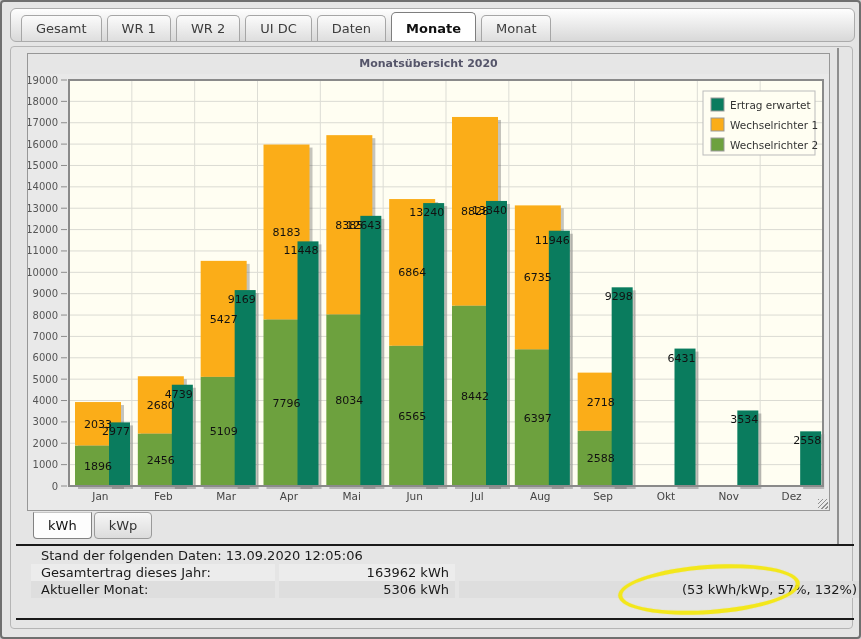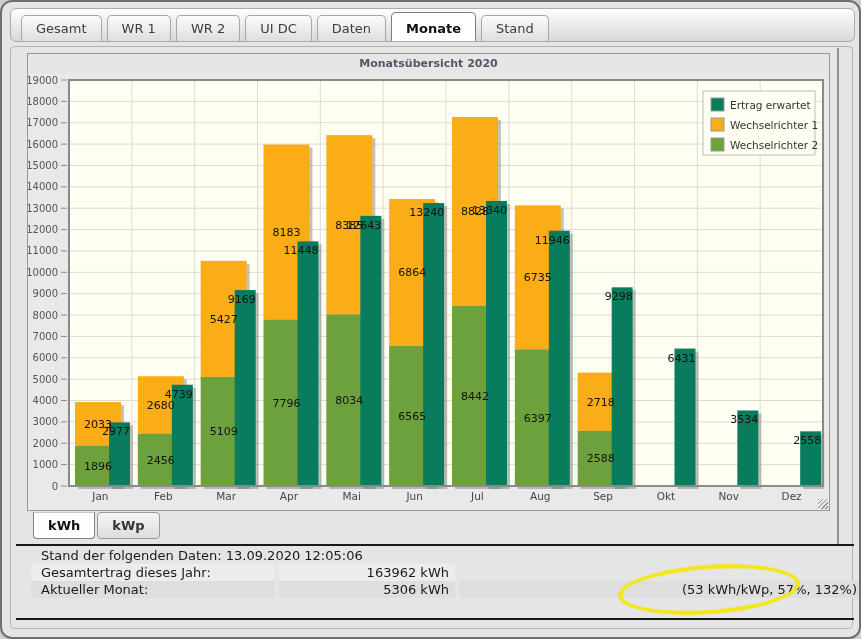--- a/index.html
+++ b/index.html
@@ -1,19 +1,19 @@
 <!DOCTYPE html>
 <html><head>
 <meta charset="utf-8">
 <style>
   html,body{margin:0;padding:0;background:#cfcfcf;}
   *{box-sizing:border-box;}
   body{font-family:"DejaVu Sans","Liberation Sans",sans-serif;}
   .window{position:relative;width:861px;height:639px;background:#E5E5E5;
-    border:2px solid #6F6F6F;border-radius:12px;overflow:hidden;}
+    border:2px solid #6F6F6F;border-radius:4px;overflow:hidden;}
 
   
   .tabbar{position:absolute;left:8px;top:6px;width:845px;height:34px;
     border:1px solid #ABABAB;border-radius:6px;
     background:linear-gradient(#FEFEFE,#D8D8D8);
     display:flex;align-items:flex-end;padding:0 0 0 10px;}
   .tab{border:1px solid #A6A6A6;border-bottom:none;border-radius:5px 5px 0 0;
     background:linear-gradient(#FBFBFB,#DEDEDE);
     padding:5px 14px 5px;font-size:13px;color:#3d3d3d;margin-right:5px;
     cursor:pointer;white-space:nowrap;}
@@ -34,21 +34,21 @@
   svg{display:block;}
   svg text{font-family:"DejaVu Sans","Liberation Sans",sans-serif;}
   .resize-handle{position:absolute;right:1px;bottom:1px;width:10px;height:10px;
     background:repeating-linear-gradient(135deg,#8f8f8f 0 1px,transparent 1px 3px);
     cursor:nwse-resize;}
 
   
   .unit-tabs{position:absolute;left:22px;top:465px;display:flex;}
   .unit-tab{height:27px;line-height:25px;padding:0 14px;font-size:13px;color:#333;
     border:1px solid #9A9A9A;border-radius:4px;margin-right:2px;
-    background:linear-gradient(#F6F6F6,#DCDCDC);cursor:pointer;font-weight:bold;}
+    background:linear-gradient(#F6F6F6,#DCDCDC);cursor:pointer;}
   .unit-tab.active{background:#FDFDFD;border-color:#828282;color:#111;
     border-radius:0 0 4px 4px;border-top-color:#C5C5C5;}
 
   
   .sep{position:absolute;left:5px;width:838px;height:2px;background:#1A1A1A;}
   .sep-top{top:497px;}
   .sep-bottom{top:571px;}
   .stats{position:absolute;left:20px;top:500px;width:838px;font-size:13px;color:#1a1a1a;}
   .stats-row{display:flex;height:17px;line-height:17px;}
   .stand-row{padding-left:10px;}
@@ -69,21 +69,21 @@
 
 <div class="window">
 
   <div class="tabbar">
     <div class="tab">Gesamt</div>
     <div class="tab">WR 1</div>
     <div class="tab">WR 2</div>
     <div class="tab">UI DC</div>
     <div class="tab">Daten</div>
     <div class="tab active">Monate</div>
-    <div class="tab">Stand</div>
+    <div class="tab">Monat</div>
   </div>
 
   <div class="content-panel">
     <div class="divider-v"></div>
 
     <div class="chart-widget">
       <div class="chart-title">Monatsübersicht 2020</div>
       <svg id="chart-svg" width="801" height="436" viewBox="0 0 801 436">
           <rect x="41" y="6" width="754" height="406" fill="#FFFEF2"></rect>
           <line x1="33" y1="412" x2="39" y2="412" stroke="#8C8C8C" stroke-width="1"></line>

